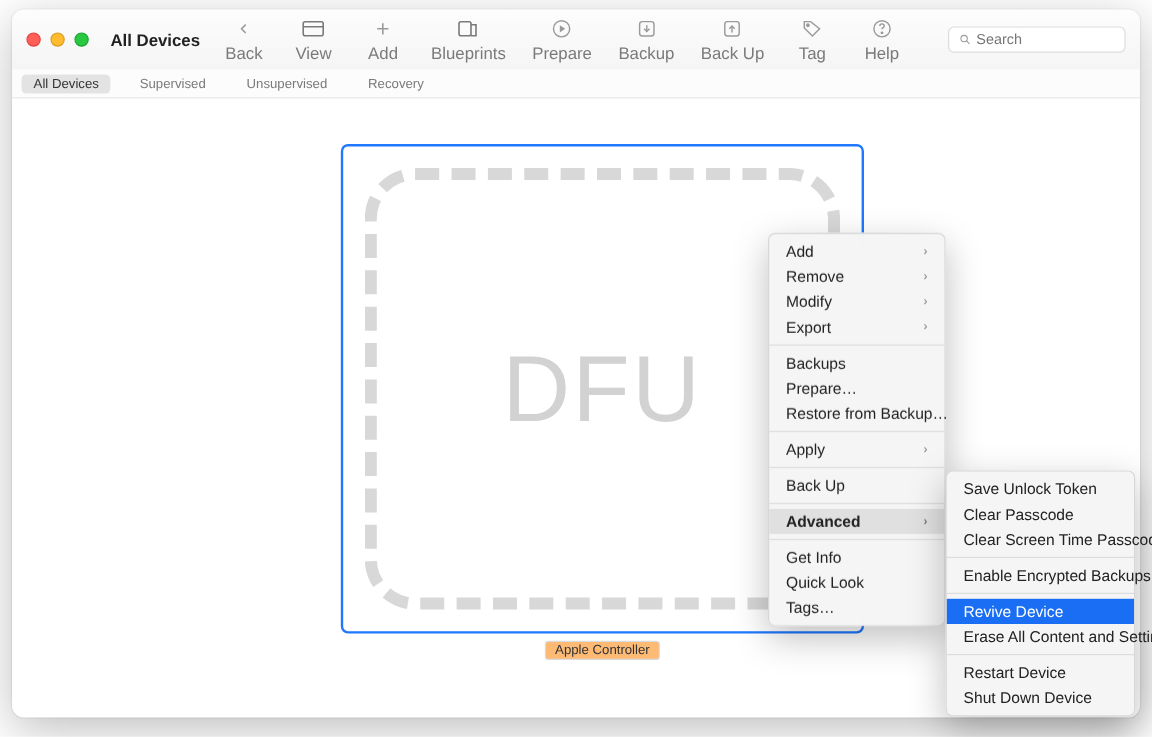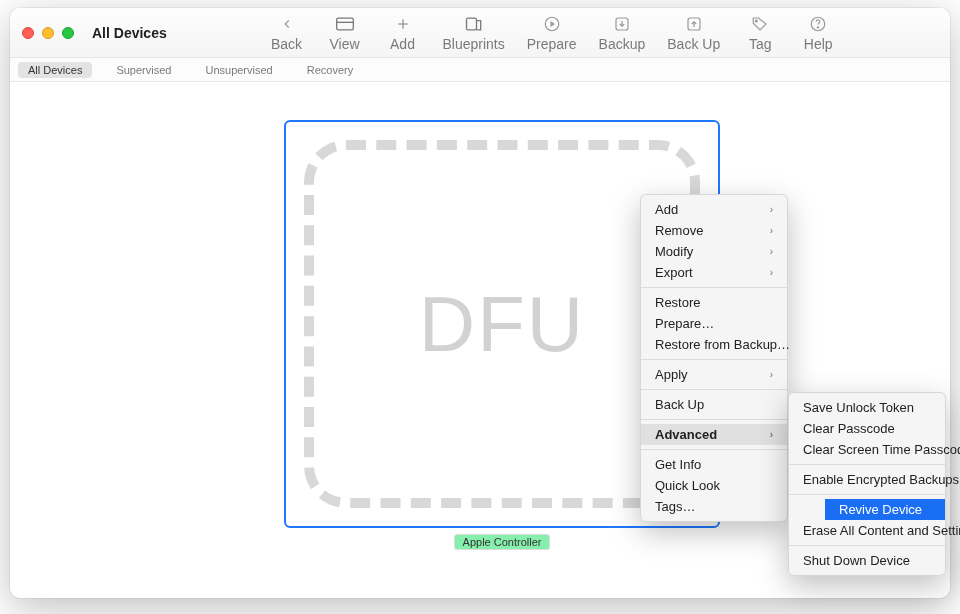--- a/index.html
+++ b/index.html
@@ -133,21 +133,21 @@
       justify-content: center;
     }
     .dfu {
       font-size: 78px;
       font-weight: 300;
       color: #d2d2d2;
       letter-spacing: 2px;
     }
     .device-label {
       margin-top: 6px;
-      background: #86efac;
+      background: #fdba74;
       border: 1px solid #dcdcdc;
       border-radius: 3px;
       font-size: 11px;
       padding: 1px 8px;
       color: #333;
     }
     
     .menu {
       position: absolute;
       background: rgba(245,245,245,0.98);
@@ -167,21 +167,20 @@
       cursor: default;
       white-space: nowrap;
     }
     .menu-item.hover {
       background: #e0e0e0;
       font-weight: bold;
     }
     .menu-item.selected {
       background: #1a6ef4;
       color: #fff;
-      margin-left: 36px;
     }
     .menu-sep {
       height: 1px;
       background: #dcdcdc;
       margin: 4px 0;
     }
     .chev {
       font-size: 10px;
       color: #777;
       margin-left: 18px;
@@ -281,20 +280,27 @@
           <svg width="18" height="18" viewBox="0 0 24 24" fill="none" stroke="#9a9a9a" stroke-width="1.6">
               <circle cx="12" cy="12" r="9"></circle>
               <path d="M9.5 9a2.5 2.5 0 115 0c0 1.5-2.5 2-2.5 3.5"></path>
               <circle cx="12" cy="16.5" r="0.8" fill="#9a9a9a"></circle>
             </svg>
         </span>
         <span>Help</span>
       </div>
     </div>
 
+    <div class="search-wrap">
+      <svg width="12" height="12" viewBox="0 0 24 24" fill="none" stroke="#9a9a9a" stroke-width="2">
+          <circle cx="10" cy="10" r="6"></circle>
+          <line x1="20" y1="20" x2="14.5" y2="14.5"></line>
+        </svg>
+      <input type="text" placeholder="Search" style="">
+    </div>
   </div>
 
   <div class="filterbar">
     <div class="filter-pill active">All Devices</div>
     <div class="filter-pill">Supervised</div>
     <div class="filter-pill">Unsupervised</div>
     <div class="filter-pill">Recovery</div>
   </div>
 
   <div class="content">
@@ -318,21 +324,21 @@
     <div class="menu-item">
         <span>Modify</span>
         <span class="chev">›</span>
       </div>
     <div class="menu-item">
         <span>Export</span>
         <span class="chev">›</span>
       </div>
     <div class="menu-sep"></div>
     <div class="menu-item">
-        <span>Restore</span>
+        <span>Backups</span>
       </div>
     <div class="menu-item">
         <span>Prepare…</span>
       </div>
     <div class="menu-item">
         <span>Restore from Backup…</span>
       </div>
     <div class="menu-sep"></div>
     <div class="menu-item">
         <span>Apply</span>
@@ -375,17 +381,20 @@
       </div>
     <div class="menu-sep"></div>
     <div class="menu-item selected">
         <span>Revive Device</span>
       </div>
     <div class="menu-item">
         <span>Erase All Content and Settings</span>
       </div>
     <div class="menu-sep"></div>
     <div class="menu-item">
+        <span>Restart Device</span>
+      </div>
+    <div class="menu-item">
         <span>Shut Down Device</span>
       </div>
   </div>
 
 </div>
 
 </body></html>

